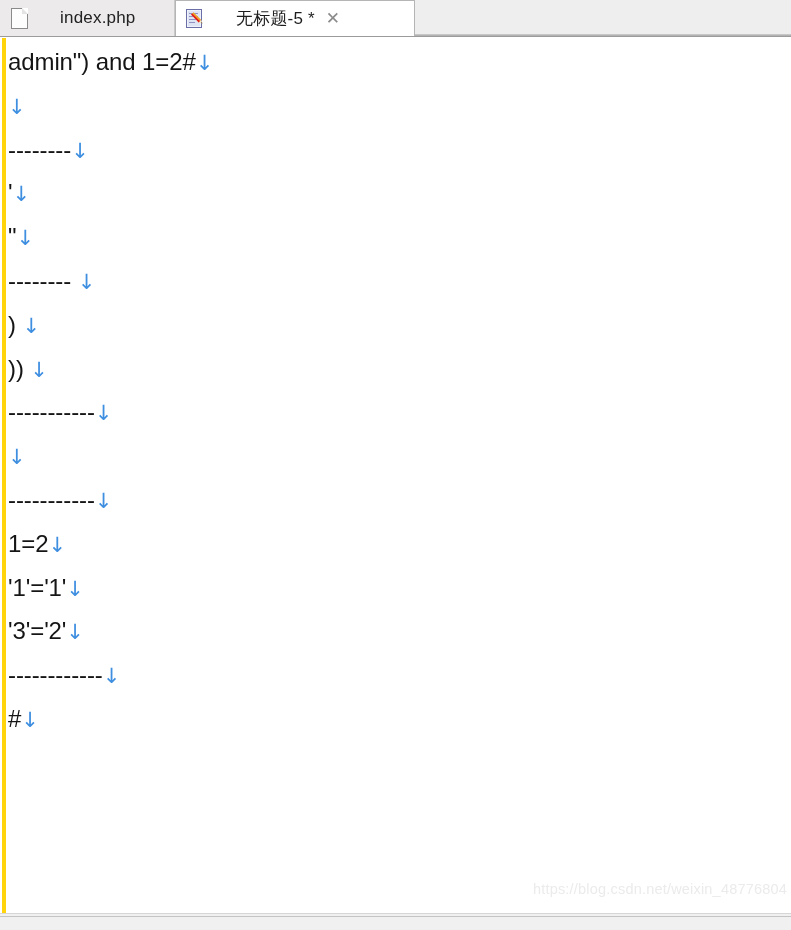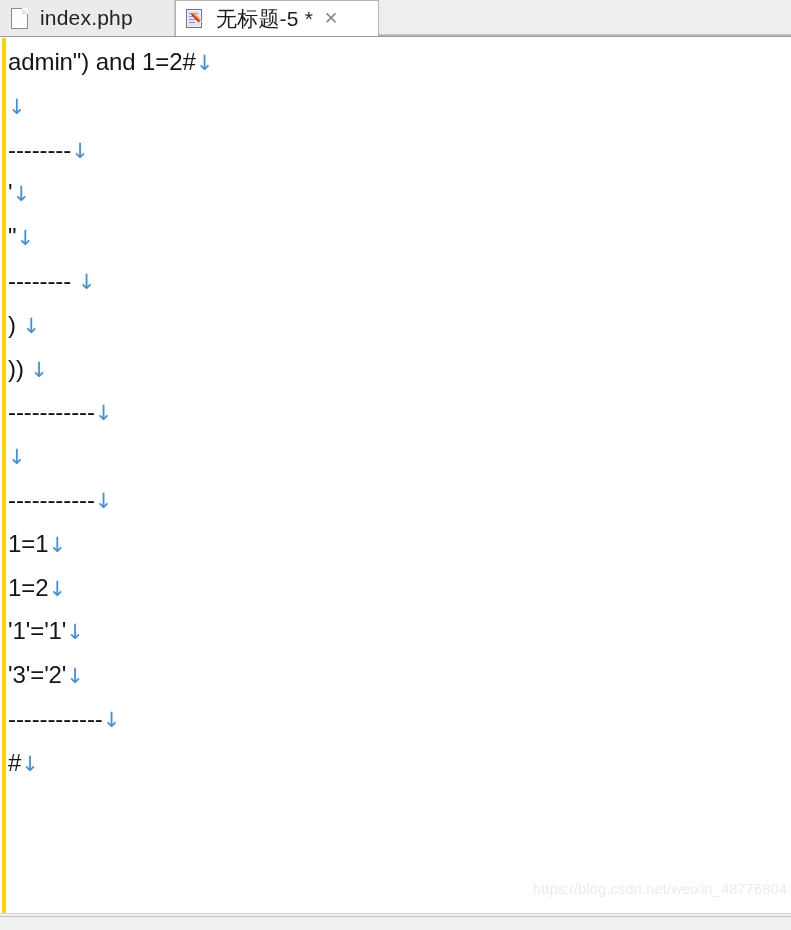--- a/index.html
+++ b/index.html
@@ -47,21 +47,21 @@
   .tab.inactive {
     background: #eceaea;
     border-right: 1px solid #c9c9c9;
     width: 175px;
   }
   .tab.active {
     background: #ffffff;
     border-left: 1px solid #b5b5b5;
     border-right: 1px solid #b5b5b5;
     border-top: 1px solid #b5b5b5;
-    width: 204px;
+    width: 240px;
   }
   .tab-icon {
     width: 22px;
     height: 22px;
     flex: 0 0 22px;
     margin-right: 9px;
     position: relative;
   }
   
   .icon-page {
@@ -81,24 +81,25 @@
     border-left: 6px solid #e3e3e3;
     border-top: 6px solid #ffffff;
   }
   
   .icon-notepad {
     position: absolute;
     left: 1px; top: 1px;
     width: 19px; height: 20px;
   }
   .tab-label {
-    font-size: 21px;
+    font-size: 17px;
     color: #1d1d1d;
     white-space: nowrap;
     letter-spacing: 0.2px;
+    margin-left: 20px;
   }
   .tab.inactive .tab-label { color: #222222; }
   .tab-close {
     margin-left: 11px;
     font-size: 17px;
     color: #8b8b8b;
     line-height: 1;
     cursor: pointer;
     font-family: "DejaVu Sans", sans-serif;
   }
@@ -220,21 +221,20 @@
       <div class="code-line"><span></span><span class="eol">↓</span></div>
       <div class="code-line"><span>--------</span><span class="eol">↓</span></div>
       <div class="code-line"><span>'</span><span class="eol">↓</span></div>
       <div class="code-line"><span>"</span><span class="eol">↓</span></div>
       <div class="code-line"><span>-------- </span><span class="eol">↓</span></div>
       <div class="code-line"><span>) </span><span class="eol">↓</span></div>
       <div class="code-line"><span>)) </span><span class="eol">↓</span></div>
       <div class="code-line"><span>-----------</span><span class="eol">↓</span></div>
       <div class="code-line"><span></span><span class="eol">↓</span></div>
       <div class="code-line"><span>-----------</span><span class="eol">↓</span></div>
-      <div class="code-line"><span>1=1</span><span class="eol">↓</span></div>
       <div class="code-line"><span>1=2</span><span class="eol">↓</span></div>
       <div class="code-line"><span>'1'='1'</span><span class="eol">↓</span></div>
       <div class="code-line"><span>'3'='2'</span><span class="eol">↓</span></div>
       <div class="code-line"><span>------------</span><span class="eol">↓</span></div>
       <div class="code-line"><span>#</span><span class="eol">↓</span></div>
     </div>
   <div id="watermark">https://blog.csdn.net/weixin_48776804</div>
 </div>
 
 <div id="status-strip"></div>

